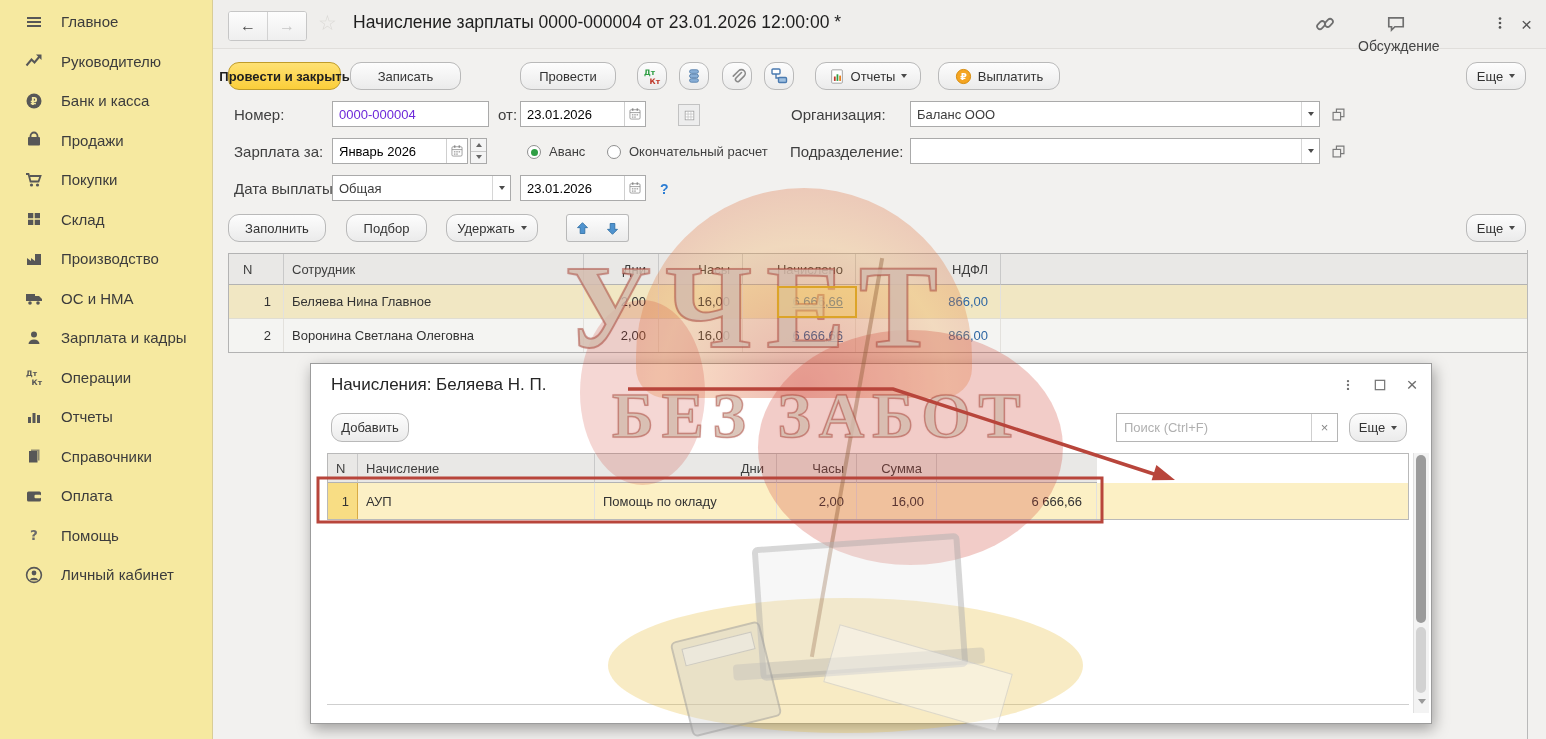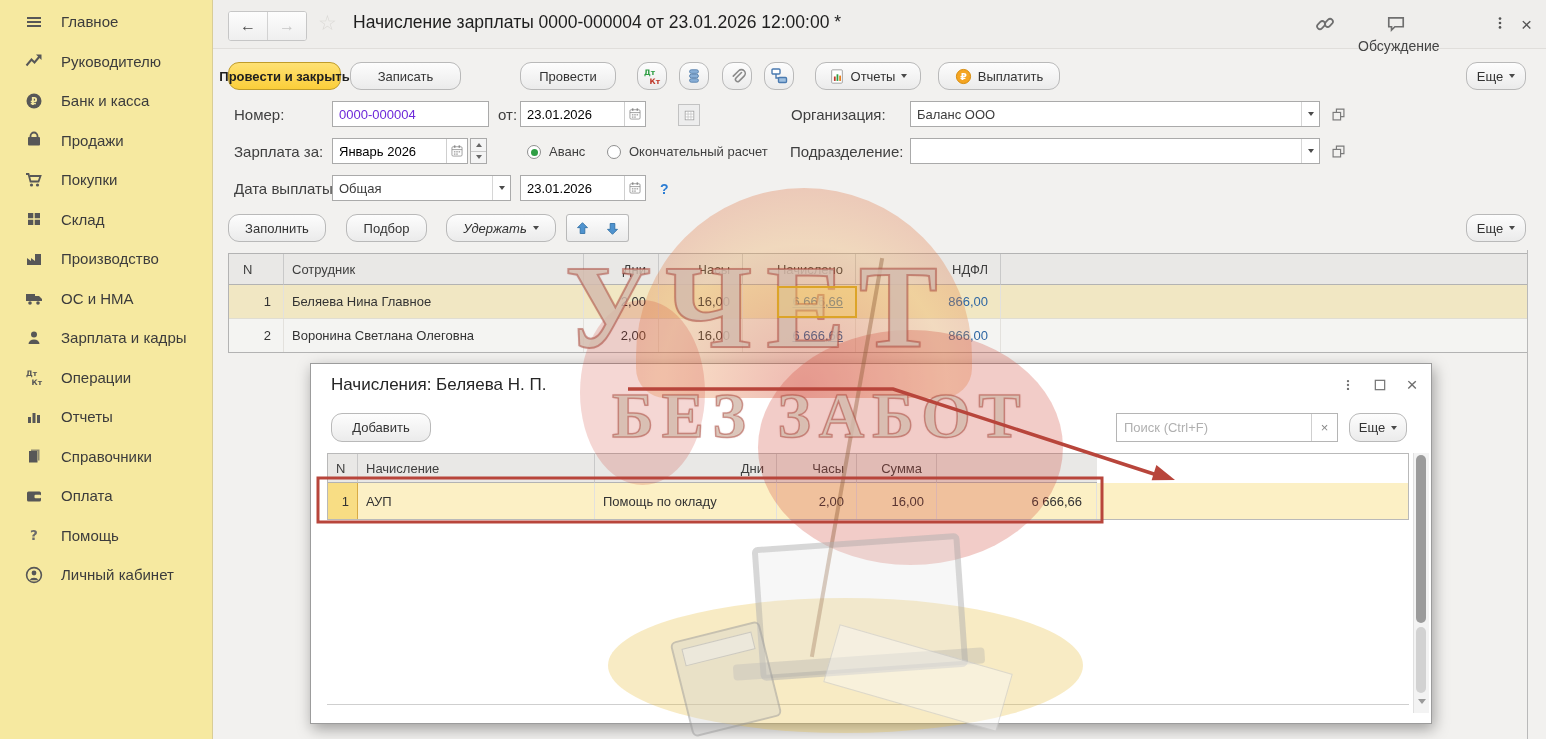--- a/index.html
+++ b/index.html
@@ -442,21 +442,21 @@
         </span>
     </div>
     <div class="help-q" style="left:447px;top:181px;">?</div>
 
     <div class="btn" style="left:15px;top:214px;width:98px;">
         <span>Заполнить</span>
       </div>
     <div class="btn" style="left:133px;top:214px;width:81px;">
         <span>Подбор</span>
       </div>
-    <div class="btn" style="left:233px;top:214px;width:110px;font-style:italic;">
+    <div class="btn" style="left:233px;top:214px;width:92px;">
         <span>Удержать</span>
         <span class="car"></span>
       </div>
     <div class="btn" style="left:353px;top:214px;width:32px;border-radius:3px 0 0 3px;">
       <svg width="15" height="15" viewBox="0 0 18 18">
           <path d="M9 2l6 6h-3.2v7H6.2V8H3z" fill="#4f93cf" stroke="#2e6da4"></path>
         </svg>
     </div>
     <div class="btn" style="left:384px;top:214px;width:32px;border-radius:0 3px 3px 0;border-left:none;">
       <svg width="15" height="15" viewBox="0 0 18 18">
@@ -512,21 +512,21 @@
             <circle cx="9" cy="14" r="1.5"></circle>
           </svg>
       </div>
       <div class="mico" style="left:1060px;">
         <svg width="14" height="14" viewBox="0 0 18 18">
             <rect x="3" y="3" width="12" height="12" fill="none" stroke="#777" stroke-width="1.6"></rect>
           </svg>
       </div>
       <div class="mico" style="left:1092px;font-size:19px;">×</div>
 
-      <div class="btn" style="left:20px;top:49px;width:100px;height:29px;">
+      <div class="btn" style="left:20px;top:49px;width:78px;height:29px;">
           <span>Добавить</span>
         </div>
 
       <div class="search">
         <input placeholder="Поиск (Ctrl+F)" style="">
         <span class="sclear">×</span>
       </div>
       <div class="btn" style="left:1038px;top:49px;width:58px;height:29px;">
           <span>Еще</span>
           <span class="car"></span>

